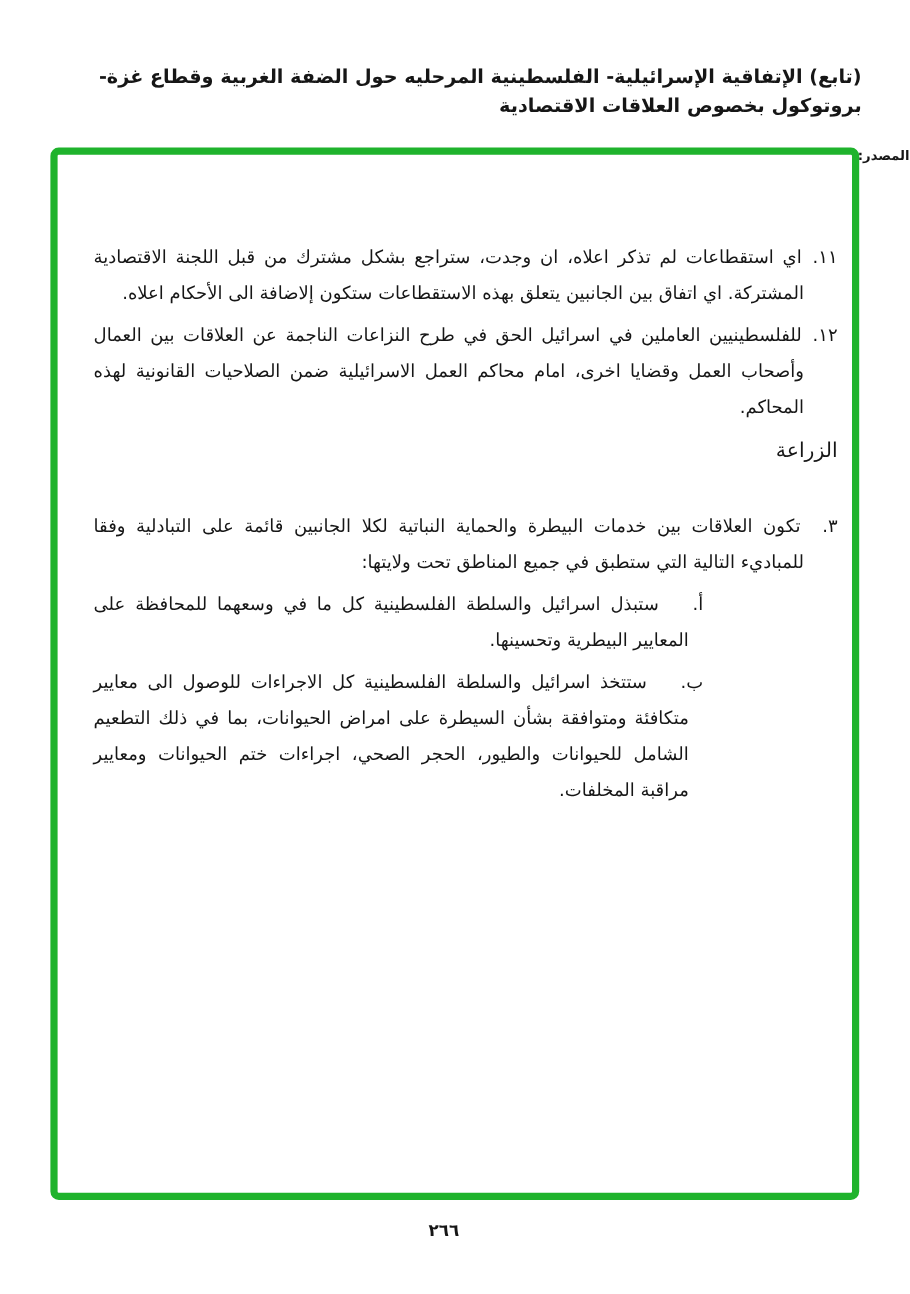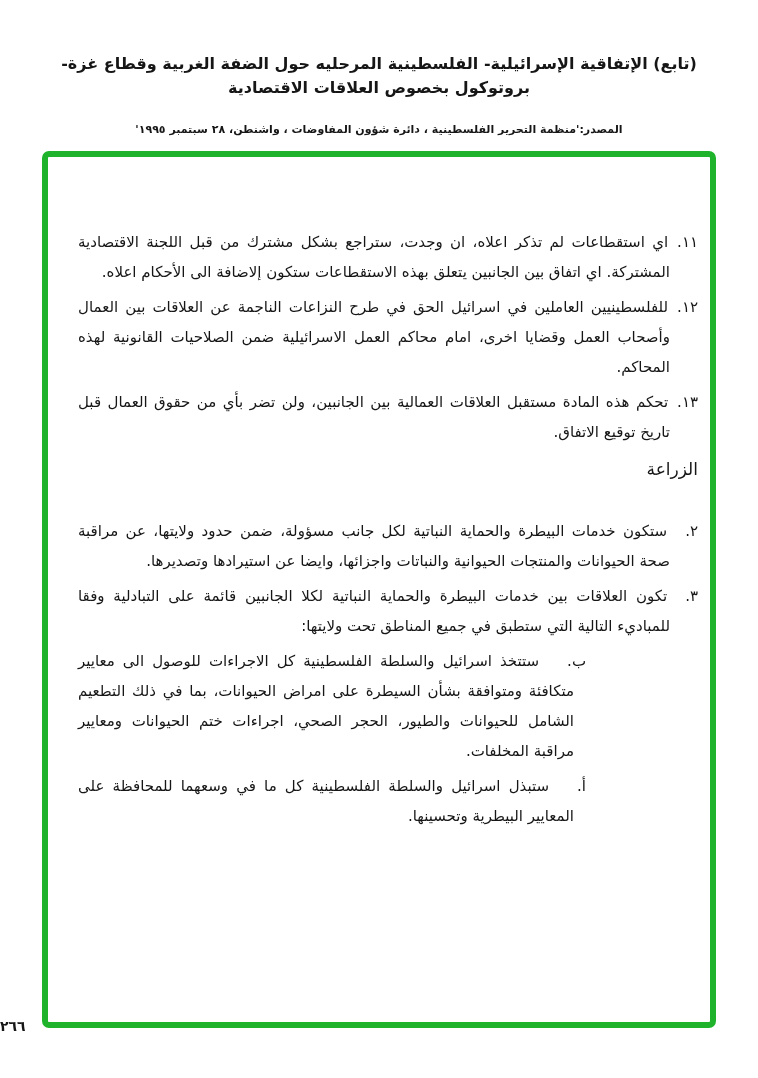--- a/index.html
+++ b/index.html
@@ -11,21 +11,21 @@
     position: relative;
     width: 758px;
     height: 1078px;
     background: #ffffff;
     font-family: "DejaVu Sans", sans-serif;
     color: #161616;
     overflow: hidden;
   }
   .doc-header {
     direction: rtl;
-    text-align: center;
+    text-align: right;
     padding-top: 52px;
   }
   .doc-title {
     font-weight: bold;
     font-size: 16px;
     line-height: 1.5;
     padding: 0 40px;
   }
   .doc-source {
     font-weight: bold;
@@ -79,55 +79,53 @@
   }
   .article-subtitle {
     font-size: 17px;
     margin: 0 0 30px 0;
   }
   .page-number {
     position: absolute;
     top: 1018px;
     left: 0;
     width: 740px;
-    text-align: left;
+    text-align: center;
     direction: rtl;
     font-weight: bold;
     font-size: 14px;
     letter-spacing: 2px;
   }
 </style>
 </head>
 <body>
 
 <div class="page">
 
   <div class="doc-header">
     <div class="doc-title">(تابع) الإتفاقية الإسرائيلية- الفلسطينية المرحليه حول الضفة الغربية وقطاع غزة- بروتوكول بخصوص العلاقات الاقتصادية</div>
     <div class="doc-source">المصدر:'منظمة التحرير الفلسطينية ، دائرة شؤون المفاوضات ، واشنطن، ٢٨ سبتمبر ١٩٩٥'</div>
   </div>
 
-  <div class="green-box" style="border-color: rgb(31, 179, 44); margin-top: 28px;">
+  <div class="green-box" style="border-color: rgb(31, 179, 44);">
     <div class="content">
 
       <p class="item"><span class="num">١١.</span><span>اي استقطاعات لم تذكر اعلاه، ان وجدت، ستراجع بشكل مشترك من قبل اللجنة الاقتصادية المشتركة. اي اتفاق بين الجانبين يتعلق بهذه الاستقطاعات ستكون إلاضافة الى الأحكام اعلاه.</span></p>
 
       <p class="item"><span class="num">١٢.</span><span>للفلسطينيين العاملين في اسرائيل الحق في طرح النزاعات الناجمة عن العلاقات بين العمال وأصحاب العمل وقضايا اخرى، امام محاكم العمل الاسرائيلية ضمن الصلاحيات القانونية لهذه المحاكم.</span></p>
 
-      <p class="item"><span class="num">١٣.</span><span>تحكم هذه المادة مستقبل العلاقات العمالية بين الجانبين، ولن تضر بأي من حقوق العمال قبل تاريخ توقيع الاتفاق.</span></p>
 
       <div class="article-subtitle">الزراعة</div>
 
 
-      <p class="item list2"><span class="num">٢.</span><span>ستكون خدمات البيطرة والحماية النباتية لكل جانب مسؤولة، ضمن حدود ولايتها، عن مراقبة صحة الحيوانات والمنتجات الحيوانية والنباتات واجزائها، وايضا عن استيرادها وتصديرها.</span></p>
 
       <p class="item list2"><span class="num">٣.</span><span>تكون العلاقات بين خدمات البيطرة والحماية النباتية لكلا الجانبين قائمة على التبادلية وفقا للمباديء التالية التي ستطبق في جميع المناطق تحت ولايتها:</span></p>
 
+      <p class="sub-item"><span class="num">أ.</span><span>ستبذل اسرائيل والسلطة الفلسطينية كل ما في وسعهما للمحافظة على المعايير البيطرية وتحسينها.</span></p>
+
       <p class="sub-item"><span class="num">ب.</span><span>ستتخذ اسرائيل والسلطة الفلسطينية كل الاجراءات للوصول الى معايير متكافئة ومتوافقة بشأن السيطرة على امراض الحيوانات، بما في ذلك التطعيم الشامل للحيوانات والطيور، الحجر الصحي، اجراءات ختم الحيوانات ومعايير مراقبة المخلفات.</span></p>
-
-      <p class="sub-item"><span class="num">أ.</span><span>ستبذل اسرائيل والسلطة الفلسطينية كل ما في وسعهما للمحافظة على المعايير البيطرية وتحسينها.</span></p>
 
     </div>
   </div>
 
   <div class="page-number">٢٦٦</div>
 
 </div>
 
 </body></html>

